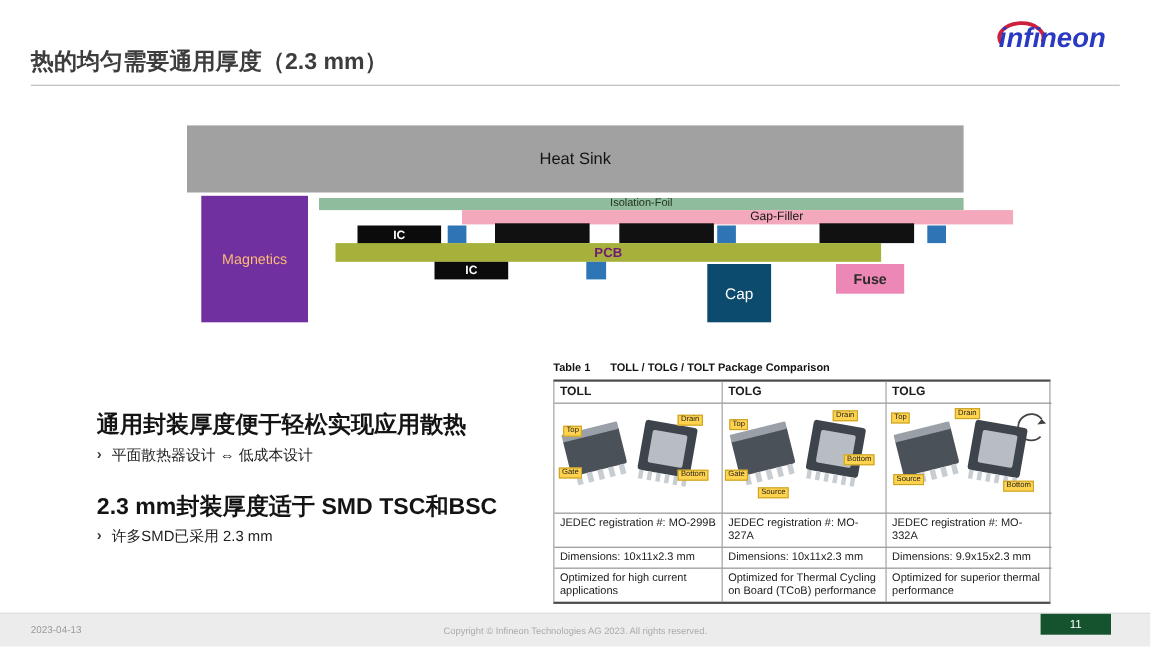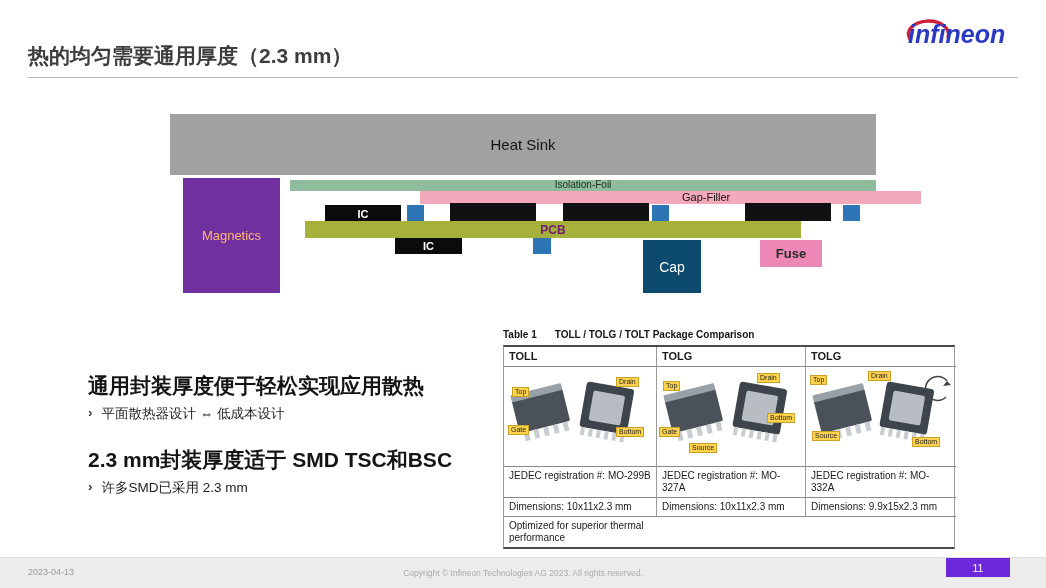--- a/index.html
+++ b/index.html
@@ -47,21 +47,21 @@
   .cell.hdr{font-size:11px;font-weight:bold;line-height:13px;}
   .cell.imgcell{height:100px;position:relative;padding:0;overflow:hidden;}
   .cell.lastrow{border-bottom:none;}
   .tag{position:absolute;background:#FFD34D;border:1px solid #c9a227;color:#222;
        font-size:7px;line-height:8px;padding:0 2px;white-space:nowrap;}
 
   
   .footer-band{position:absolute;left:0;top:557px;width:1046px;height:31px;background:#ececec;border-top:1px solid #dcdcdc;box-sizing:border-box;}
   .f-date{position:absolute;left:28px;top:9px;font-size:9px;color:#9b9b9b;}
   .f-copy{position:absolute;left:0;right:0;top:10px;text-align:center;font-size:8.5px;color:#ababab;}
-  .f-page{position:absolute;left:946px;top:0;width:64px;height:19px;background:#6d28d9;color:#fff;font-size:10.5px;
+  .f-page{position:absolute;left:946px;top:0;width:64px;height:19px;background:#14532d;color:#fff;font-size:10.5px;
           display:flex;align-items:center;justify-content:center;}
 </style>
 </head>
 <body>
 
 <div class="slide">
 
   <h1 class="title">热的均匀需要通用厚度（2.3 mm）</h1>
   <div class="title-rule"></div>
   <div class="logo">
@@ -236,20 +236,22 @@
       </div>
 
       <div class="cell">JEDEC registration #: MO-299B</div>
       <div class="cell">JEDEC registration #: MO-327A</div>
       <div class="cell colend">JEDEC registration #: MO-332A</div>
 
       <div class="cell">Dimensions: 10x11x2.3 mm</div>
       <div class="cell">Dimensions: 10x11x2.3 mm</div>
       <div class="cell colend">Dimensions: 9.9x15x2.3 mm</div>
 
+      <div class="cell lastrow">Optimized for high current applications</div>
+      <div class="cell lastrow">Optimized for Thermal Cycling on Board (TCoB) performance</div>
       <div class="cell lastrow colend">Optimized for superior thermal performance</div>
     </div>
   </section>
 
   <footer class="footer-band">
     <span class="f-date">2023-04-13</span>
     <span class="f-copy">Copyright © Infineon Technologies AG 2023. All rights reserved.</span>
     <div class="f-page">
       <span>11</span>
     </div>

